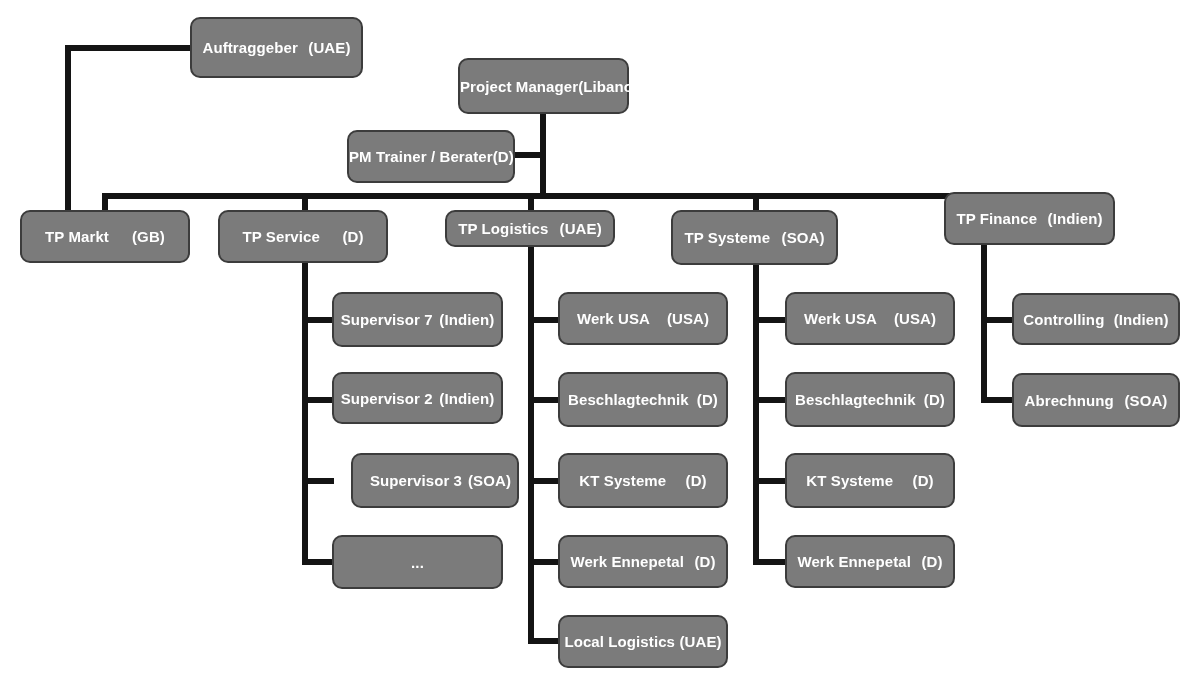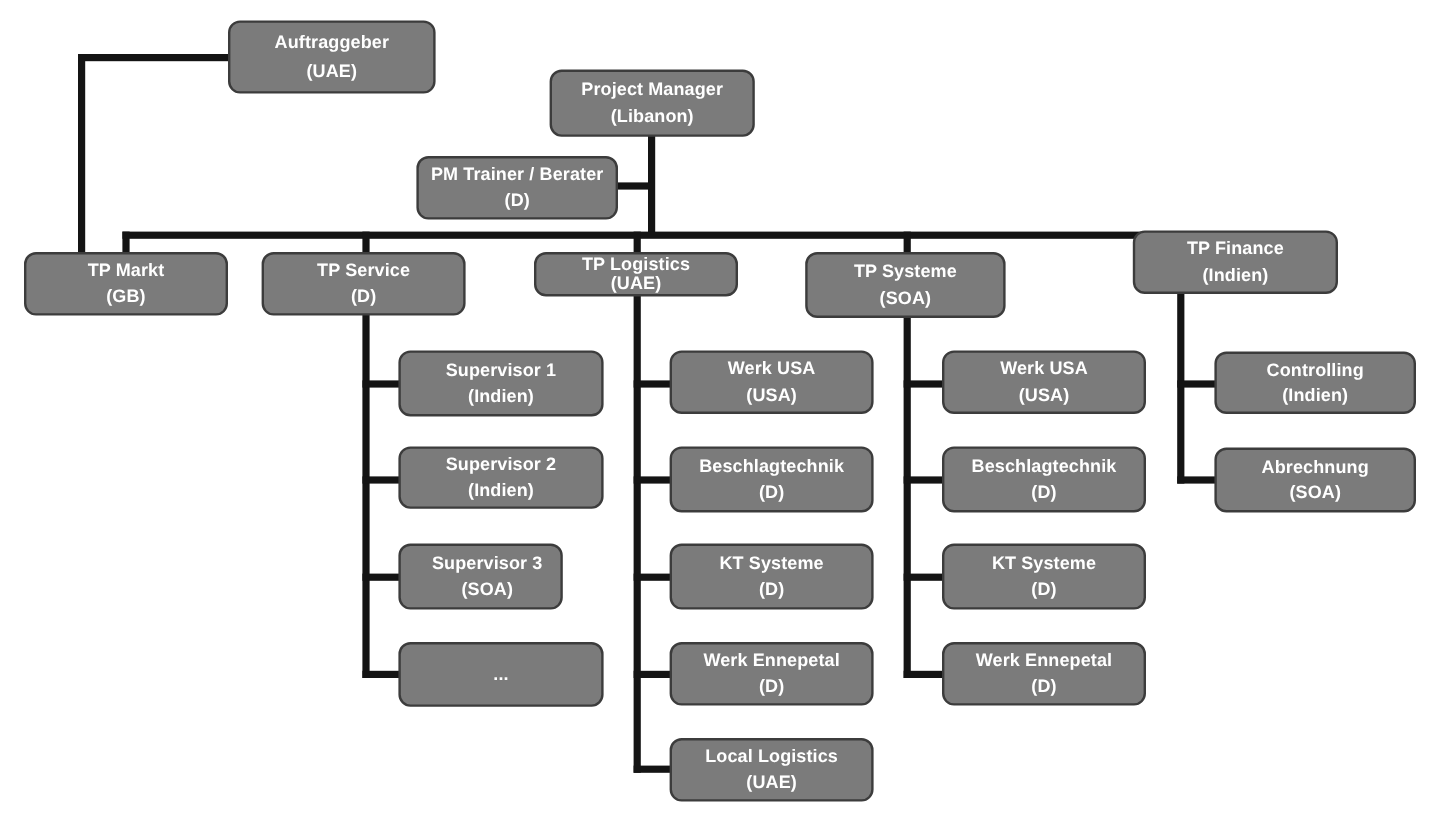--- a/index.html
+++ b/index.html
@@ -19,21 +19,21 @@
     position: absolute;
     box-sizing: border-box;
     background: var(--box-fill, #7b7b7b);
     border: 2px solid var(--box-border, #3c3c3c);
     border-radius: 10px;
     color: var(--text, #ffffff);
     font-weight: bold;
     font-size: 15px;
     letter-spacing: 0.1px;
     display: flex;
-    flex-direction: column;
+    flex-direction: row;
     justify-content: space-evenly;
     align-items: center;
     text-align: center;
     line-height: 1;
   }
   .node.single { justify-content: center; }
   .node .lbl, .node .sub { white-space: nowrap; }
 </style>
 </head>
 <body>
@@ -90,28 +90,28 @@
     </div>
     <div class="node" style="left: 671px; top: 210px; width: 167px; height: 55px;">
       <span class="lbl">TP Systeme</span>
       <span class="sub">(SOA)</span>
     </div>
     <div class="node" style="left: 899px; top: 192px; width: 171px; height: 53px; margin-left: 45px;">
       <span class="lbl">TP Finance</span>
       <span class="sub">(Indien)</span>
     </div>
     <div class="node" style="left: 332px; top: 292px; width: 171px; height: 55px;">
-      <span class="lbl">Supervisor 1</span>
+      <span class="lbl">Supervisor 7</span>
       <span class="sub">(Indien)</span>
     </div>
     <div class="node" style="left: 332px; top: 372px; width: 171px; height: 52px;">
       <span class="lbl">Supervisor 2</span>
       <span class="sub">(Indien)</span>
     </div>
-    <div class="node" style="left: 332px; top: 453px; width: 137px; height: 55px; padding-left: 11px;">
+    <div class="node" style="left: 351px; top: 453px; width: 168px; height: 55px; padding-left: 11px;">
       <span class="lbl">Supervisor 3</span>
       <span class="sub">(SOA)</span>
     </div>
     <div class="node single" style="left: 332px; top: 535px; width: 171px; height: 54px;">
       <span class="lbl">...</span>
     </div>
     <div class="node" style="left: 558px; top: 292px; width: 170px; height: 53px;">
       <span class="lbl">Werk USA</span>
       <span class="sub">(USA)</span>
     </div>

